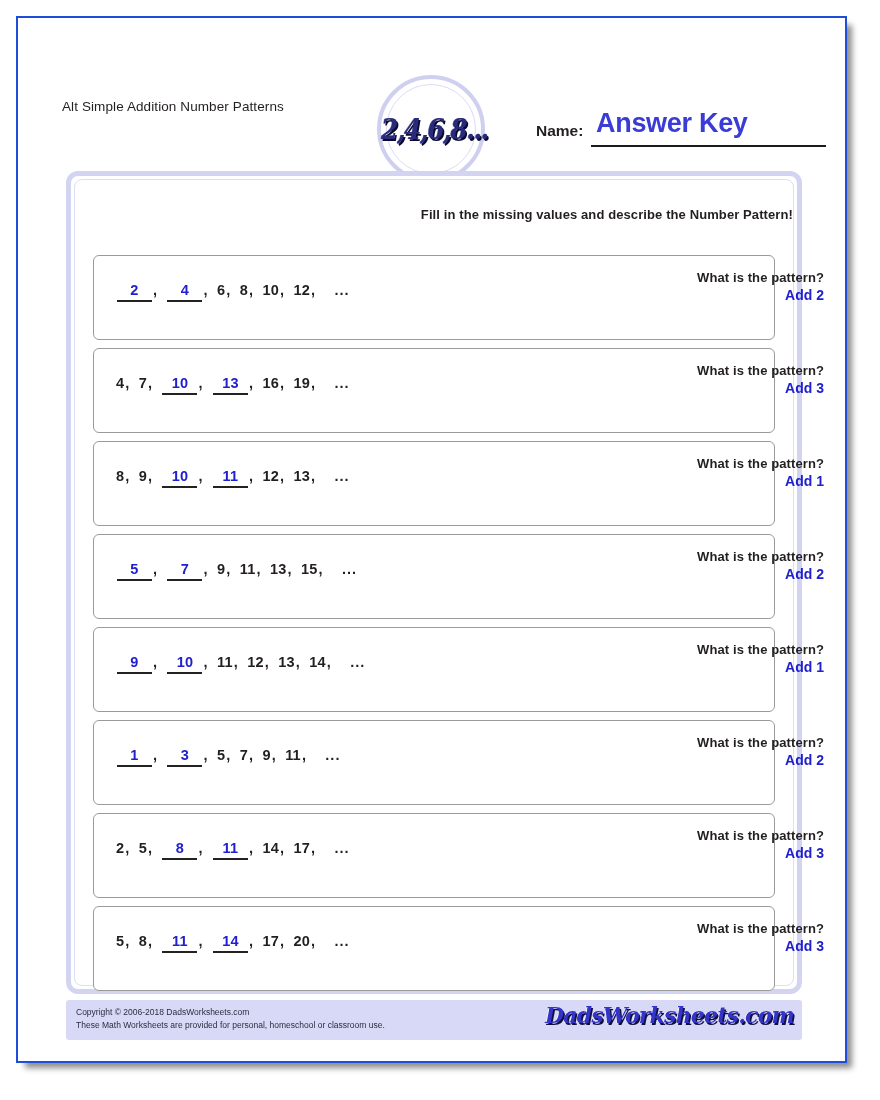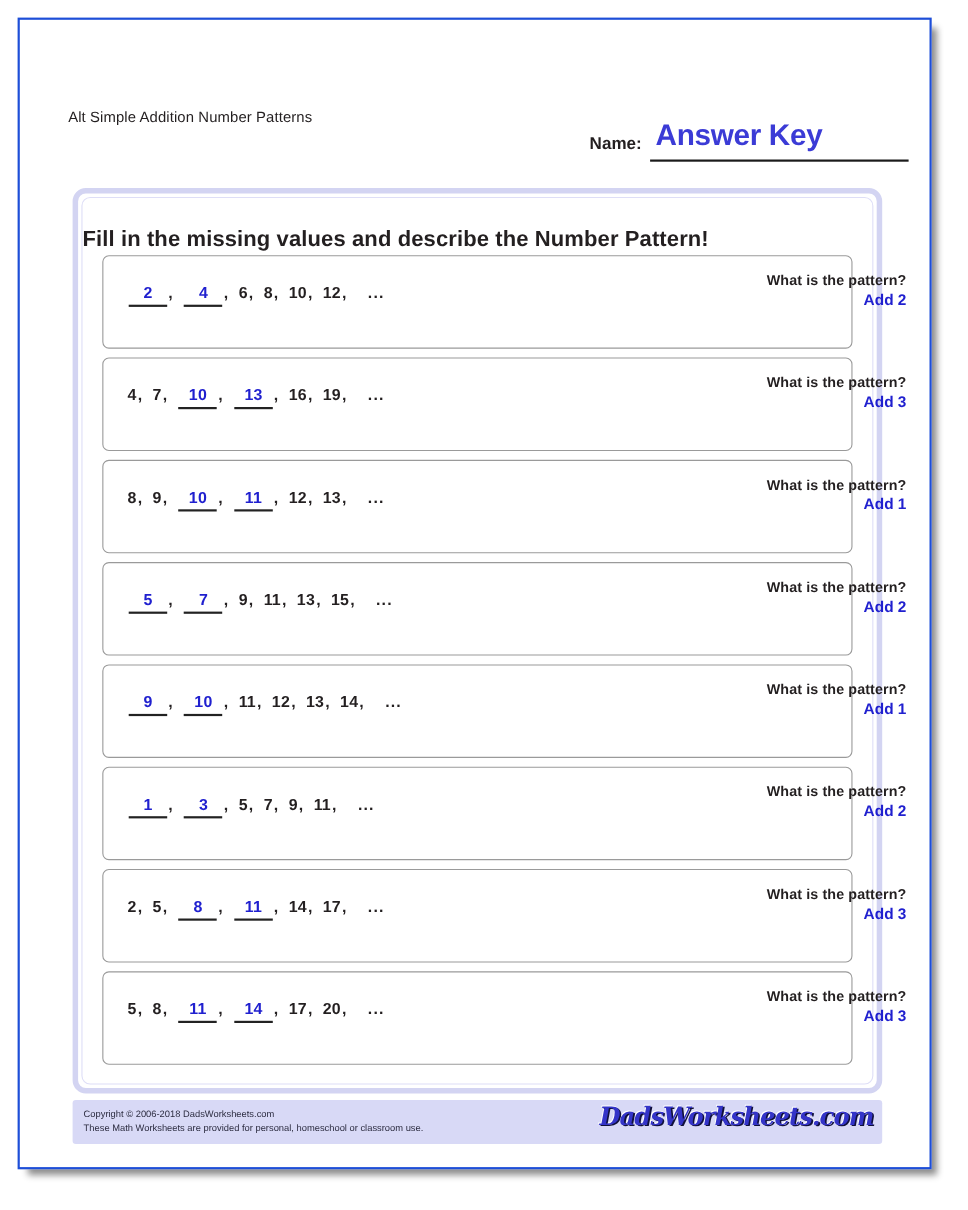--- a/index.html
+++ b/index.html
@@ -134,32 +134,32 @@
     border: 1.5px solid #dedef7;
     border-radius: 8px;
     background: #ffffff;
     position: relative;
   }
 
   .instructions {
     position: absolute;
     left: 0; right: 0;
     top: 27px;
-    text-align: left;
-    font-size: 20px;
+    text-align: right;
+    font-size: 13px;
     font-weight: bold;
     color: #231f20;
     letter-spacing: 0.1px;
   }
 
   
   .problems {
     position: absolute;
     left: 18px;
-    top: 52px;
+    top: 75px;
     right: 18px;
   }
   .problem {
     position: relative;
     height: 85px;
     margin-bottom: 8px;
     border: 1px solid #9a9a9a;
     border-radius: 6px;
     background: #ffffff;
     box-sizing: border-box;
@@ -249,20 +249,23 @@
 <body>
 
 <div class="page">
 
   <div class="header">
 
     <div class="wstitle">
       <div>Alt Simple Addition Number Patterns</div>
     </div>
 
+    <div class="logo-circle">
+      <div class="logo-text">2,4,6,8...</div>
+    </div>
 
     <div class="name-row">
       <div class="name-label">Name:</div>
       <div class="answer-key">Answer Key</div>
       <div class="name-rule"></div>
     </div>
 
   </div>
 
   <div class="panel">

